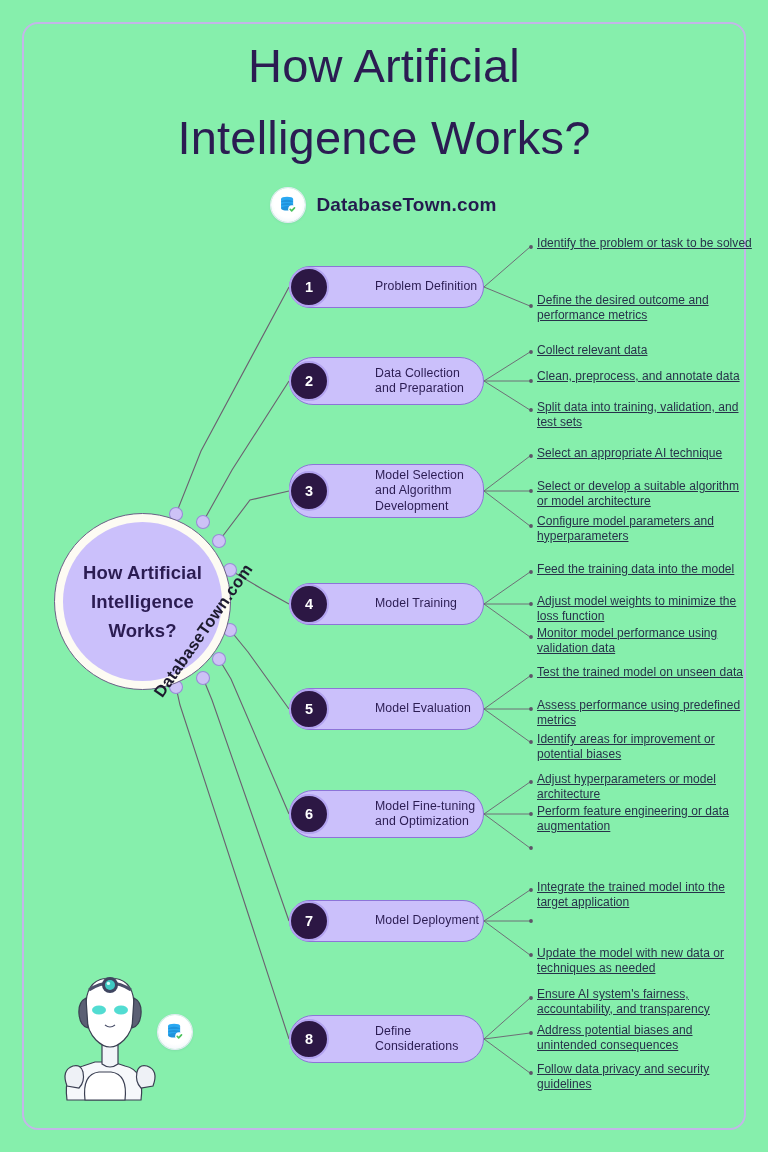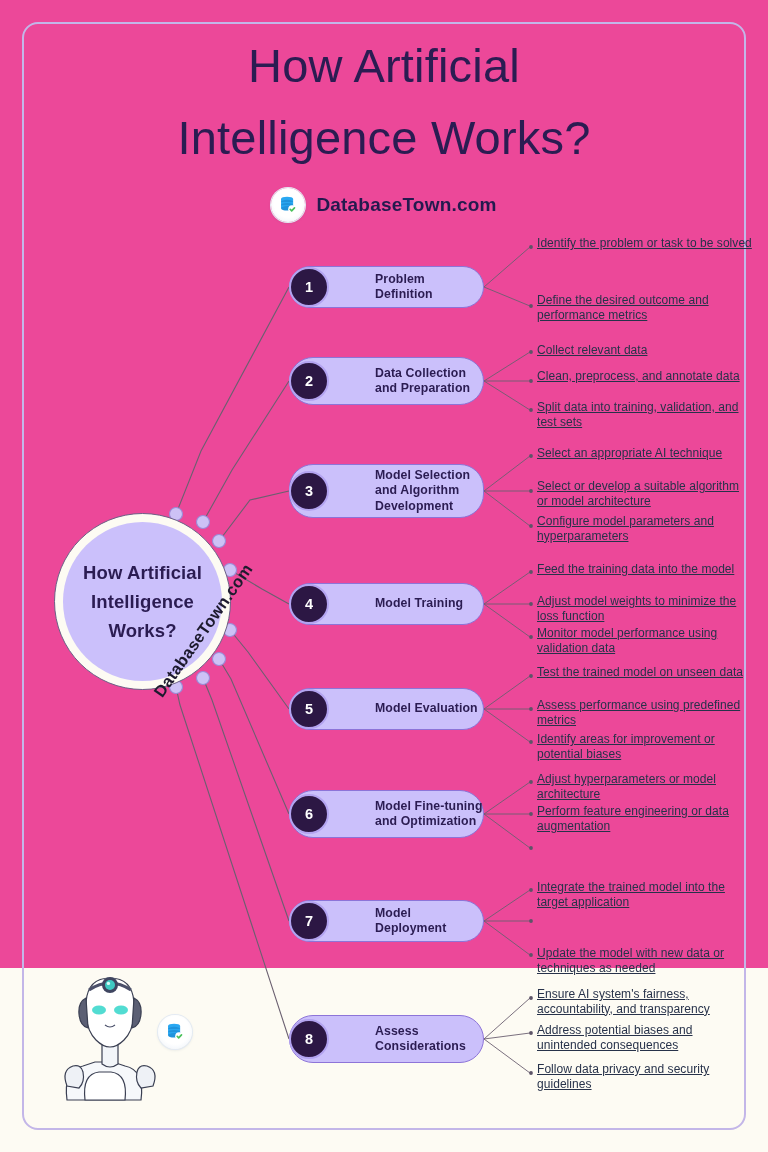--- a/index.html
+++ b/index.html
@@ -4,22 +4,22 @@
 <style>
   * { box-sizing: border-box; margin: 0; padding: 0; }
   html, body {
     width: 768px; height: 1152px;
     background: #fdfbf3;
     font-family: "Liberation Sans", sans-serif;
     overflow: hidden;
   }
   #page {
     position: relative;
-    width: 768px; height: 968px;
-    background: #ec4899;
+    width: 768px; height: 1152px;
+    background: #86efac;
   }
   #page-border {
     position: absolute;
     left: 22px; top: 22px;
     width: 724px; height: 1108px;
     border: 2.5px solid #c3b6e8;
     border-radius: 16px;
     pointer-events: none;
   }
 
@@ -95,21 +95,21 @@
     background: #2c1744;
     border: 2px solid #b3a3f0;
     color: #ffffff;
     font-size: 14.5px; font-weight: 700;
     display: flex; align-items: center; justify-content: center;
   }
   .step-label {
     margin-left: 85px;
     color: #2b1c52;
     font-size: 12.3px;
-    font-weight: 700;
+    font-weight: 400;
     line-height: 15.5px;
     letter-spacing: .1px;
     white-space: pre-line;
   }
 
   
   .bullet {
     position: absolute;
     left: 537px;
     width: 215px;
@@ -315,21 +315,21 @@
 
   <div class="step" style="top:900px">
     <span class="step-num">7</span>
     <span class="step-label">Model Deployment</span>
   </div>
   <div class="bullet" style="top:880px">Integrate the trained model into the target application</div>
   <div class="bullet" style="top:946px">Update the model with new data or techniques as needed</div>
 
   <div class="step tall" style="top:1015px">
     <span class="step-num">8</span>
-    <span class="step-label">Assess
+    <span class="step-label">Define
 Considerations</span>
   </div>
   <div class="bullet" style="top:987px">Ensure AI system's fairness, accountability, and transparency</div>
   <div class="bullet" style="top:1023px">Address potential biases and unintended consequences</div>
   <div class="bullet" style="top:1062px">Follow data privacy and security guidelines</div>
 
   <svg id="robot" viewBox="0 0 110 135">
     <g stroke="#3a3f52" stroke-width="1.2" fill="#ffffff">
 
       <path d="M12 132 q-4 -30 16 -34 l12 -4 h18 l12 4 q20 4 16 34 z" fill="#f6f8fb"></path>

